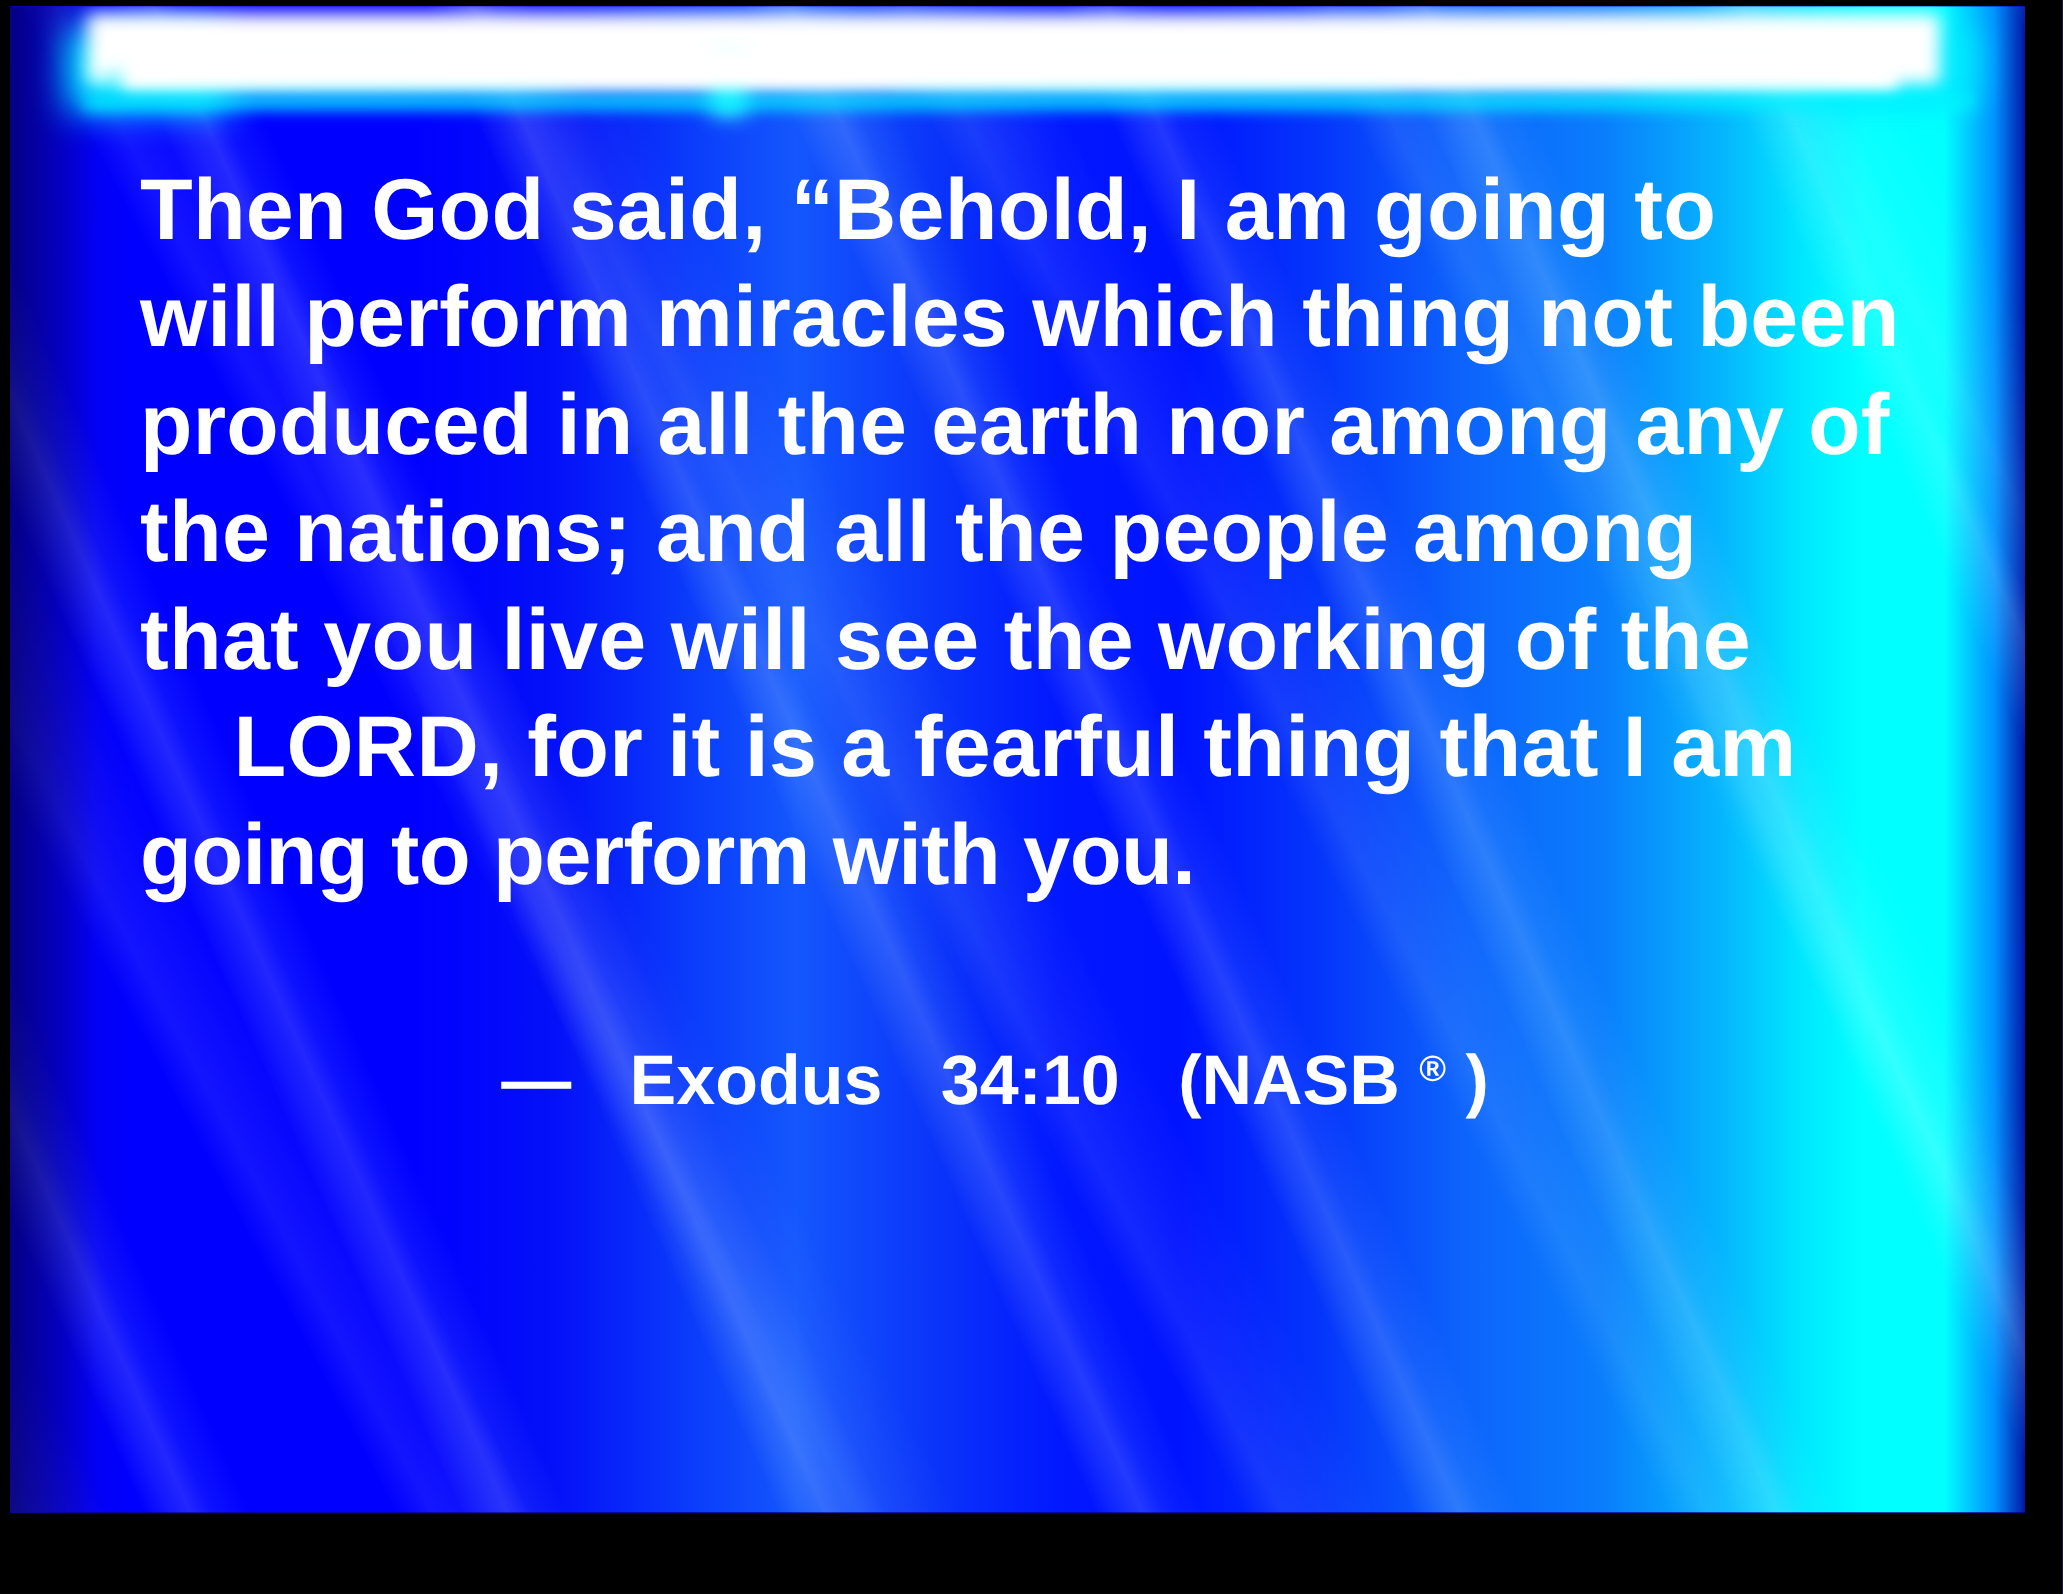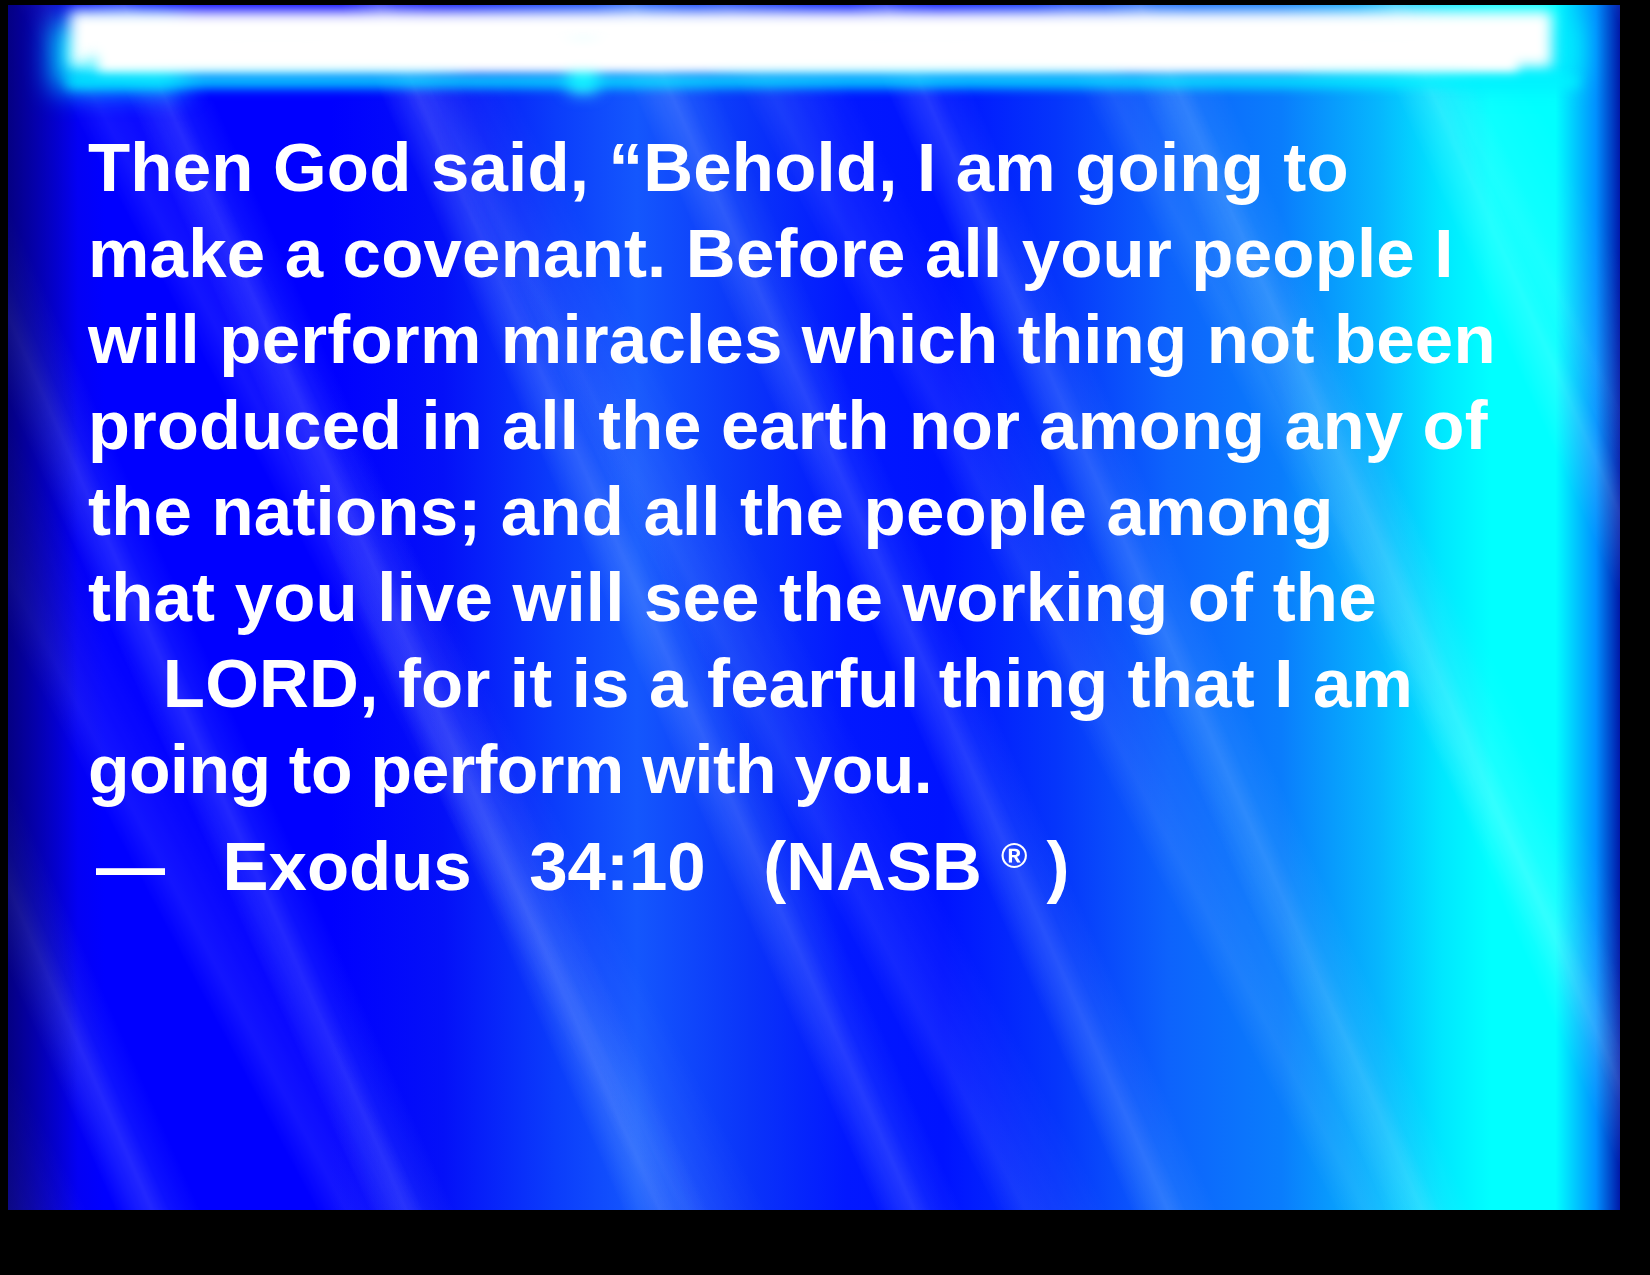--- a/index.html
+++ b/index.html
@@ -160,21 +160,21 @@
     top: 72px;
     right: 42px;
     height: 10px;
     background: #00f2ff;
     filter: blur(6px);
   }
 
   
   #verse {
     position: absolute;
-    left: 80px;
+    left: 104px;
     top: 120px;
     width: 1400px;
     font-family: "Liberation Sans", "DejaVu Sans", sans-serif;
     font-weight: bold;
     font-size: 69px;
     line-height: 86px;
     color: #ffffff;
     letter-spacing: -0.5px;
     white-space: nowrap;
   }
@@ -187,24 +187,24 @@
   
   #verse .vline.stretch {
     letter-spacing: 0.2px;
   }
 
   #attribution {
     position: absolute;
     left: 88px;
     top: 808px;
     width: 1400px;
-    text-align: left;
+    text-align: center;
     font-family: "Liberation Sans", "DejaVu Sans", sans-serif;
     font-weight: bold;
-    font-size: 69px;
+    font-size: 56px;
     line-height: 86px;
     color: #ffffff;
     white-space: nowrap;
   }
   #attribution .reg {
     font-size: 0.52em;
     vertical-align: 0.62em;
     font-weight: bold;
   }
 </style>
@@ -227,21 +227,20 @@
       <div class="wisp w1"></div>
       <div class="wisp w2"></div>
       <div class="wisp w3"></div>
       <div class="wisp w4"></div>
       <div class="glow-white2"></div>
       <div class="glow-underline"></div>
     </div>
 
     <div id="verse">
       <span class="vline stretch" style="transform: scaleX(1);">Then God said, “Behold, I am going to</span>
-      <span class="vline stretch" style="transform: scaleX(1);">make a covenant. Before all your people I</span>
       <span class="vline stretch" style="transform: scaleX(1);">will perform miracles which thing not been</span>
       <span class="vline stretch" style="transform: scaleX(0.9943);">produced in all the earth nor among any of</span>
       <span class="vline stretch" style="transform: scaleX(1);">the nations; and all the people among</span>
       <span class="vline stretch" style="transform: scaleX(1);">that you live will see the working of the</span>
       <span class="vline stretch" style="transform: scaleX(1); text-align: center;">LORD, for it is a fearful thing that I am</span>
       <span class="vline">going to perform with you.</span>
     </div>
 
     <div id="attribution">
       <span>—</span>

